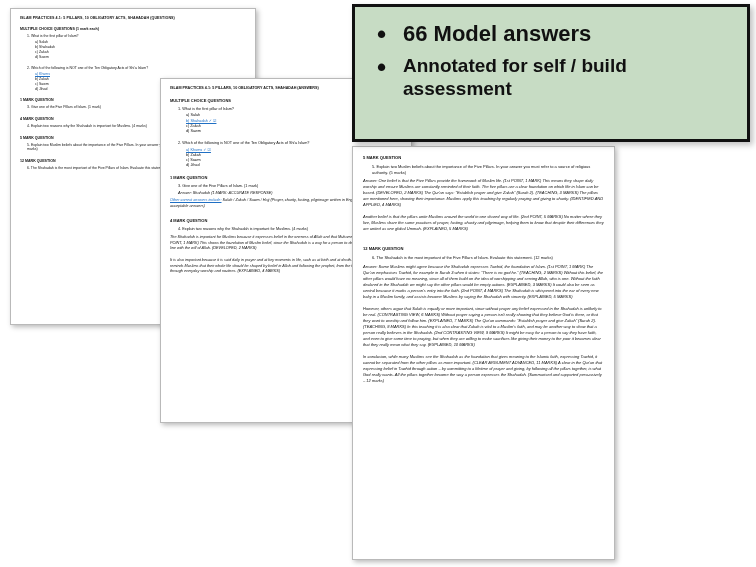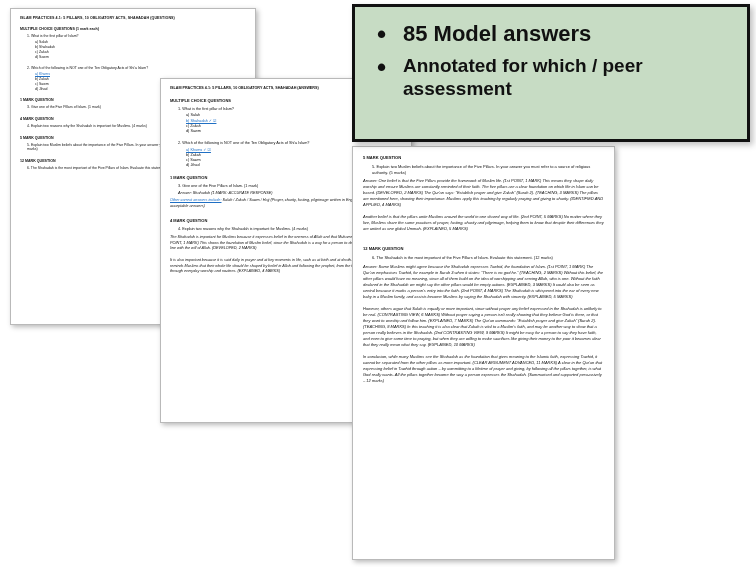--- a/index.html
+++ b/index.html
@@ -344,22 +344,22 @@
       <div class="para">Answer: Some Muslims might agree because the Shahadah expresses Tawhid, the foundation of Islam. (1st POINT, 1 MARK) The Qur'an emphasises Tawhid, for example in Surah 3 when it states: “There is no god he.” (TEACHING, 2 MARKS) Without this belief, the other pillars would have no meaning, since all of them build on the idea of worshipping and serving Allah, who is one. Without the faith declared in the Shahadah we might say the other pillars would be empty actions. (EXPLAINED, 3 MARKS) It could also be seen as central because it marks a person's entry into the faith. (2nd POINT, 4 MARKS) The Shahadah is whispered into the ear of every new baby in a Muslim family, and assists become Muslims by saying the Shahadah with sincerity. (EXPLAINED, 5 MARKS)</div>
       <div class="para">However, others argue that Salah is equally or more important, since without prayer any belief expressed in the Shahadah is unlikely to be real. (CONTRASTING VIEW, 6 MARKS) Without prayer saying a person isn't really showing that they believe God is there, or that they want to worship and follow him. (EXPLAINED, 7 MARKS) The Qur'an commands: “Establish prayer and give Zakah” (Surah 2). (TEACHING, 8 MARKS) In this teaching it is also clear that Zakah is vital to a Muslim's faith, and may be another way to show that a person really believes in the Shahadah. (2nd CONTRASTING VIEW, 9 MARKS) It might be easy for a person to say they have faith, and even to give some time to praying, but when they are willing to make sacrifices like giving their money to the poor it becomes clear that they really mean what they say. (EXPLAINED, 10 MARKS)</div>
       <div class="para">In conclusion, while many Muslims see the Shahadah as the foundation that gives meaning to the Islamic faith, expressing Tawhid, it cannot be separated from the other pillars as more important. (CLEAR ARGUMENT ADVANCED, 11 MARKS) A clear in the Qur'an that expressing belief in Tawhid through action – by committing to a lifetime of prayer and giving, by following all the pillars together, is what God really wants. All the pillars together become the way a person expresses the Shahadah. (Summarised and supported persuasively – 12 marks)</div>
     </div>
   </div>
 
   <div id="callout">
     <ul>
       <li>
         <span class="bullet">•</span>
-        <span>85 Model answers</span>
+        <span>66 Model answers</span>
       </li>
       <li class="small">
         <span class="bullet">•</span>
-        <span>Annotated for which / peer assessment</span>
+        <span>Annotated for self / build assessment</span>
       </li>
     </ul>
   </div>
 
 </div>
 
 </body></html>

